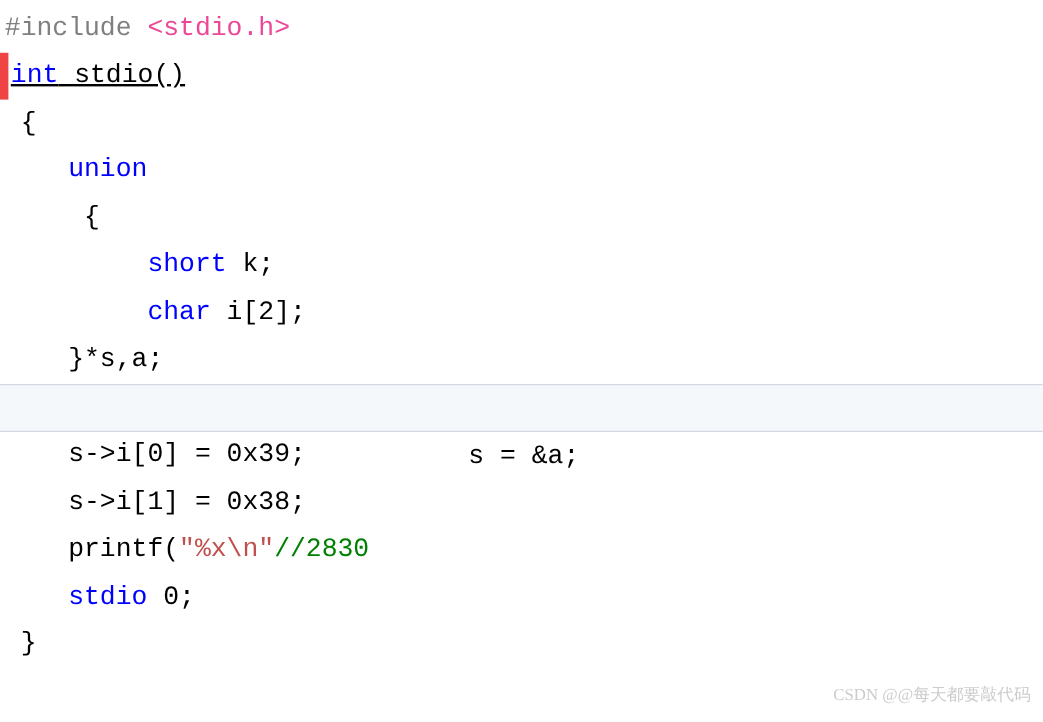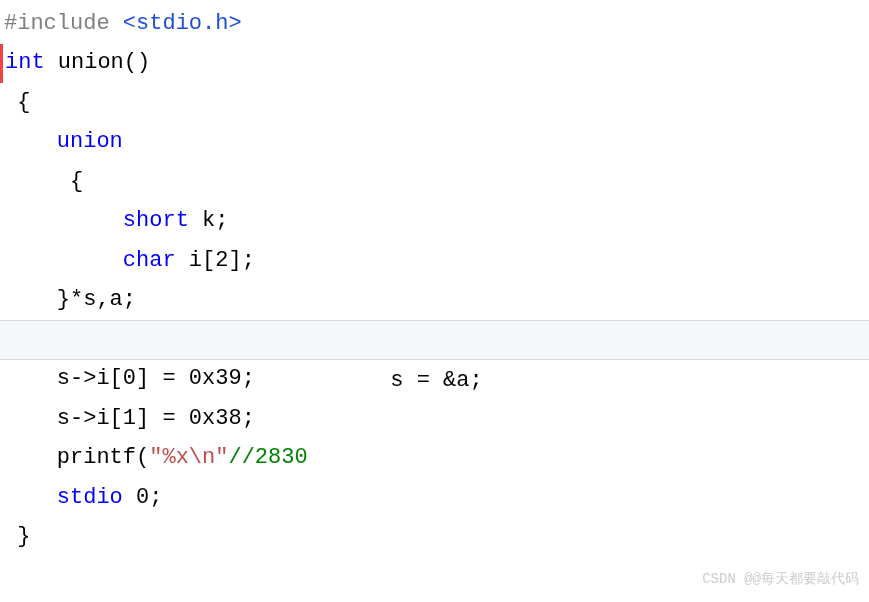--- a/index.html
+++ b/index.html
@@ -29,53 +29,54 @@
       align-items: center;
       padding-left: 4px;
     }
     .line.highlighted {
       background: #f5f8fb;
       border-top: 1px solid #d0d8e0;
       border-bottom: 1px solid #d0d8e0;
       flex-direction: column;
     }
     .preprocessor { color: #808080; }
-    .header { color: #1d4ed8; }
+    .header { color: #ec4899; }
     .keyword { color: #0000ff; }
     .keyword-type { color: #0000ff; }
     .plain { color: #000000; }
     .brace { color: #000000; }
     .comment { color: #008000; }
     .string { color: #c0504d; }
     .cursor {
       display: inline-block;
       width: 1px;
       height: 24px;
       background: #000000;
       vertical-align: middle;
     }
     .watermark {
       position: absolute;
       bottom: 10px;
       right: 10px;
       color: #cccccc;
       font-size: 14px;
-      font-family: Liberation Mono, monospace;
+      font-family: Liberation Serif, serif;
     }
     .left-border {
-      border-left: 3px solid #ef4444;
+      border-left: 7px solid #ef4444;
       padding-left: 2px;
+      text-decoration: underline;
     }
   </style>
 </head>
 <body>
 
 <div class="code-container">
   <div class="line"><span class="preprocessor">#include</span><span class="header"> &lt;stdio.h&gt;</span></div>
-  <div class="line left-border"><span class="keyword-type">int</span><span class="plain"> union()</span></div>
+  <div class="line left-border"><span class="keyword-type">int</span><span class="plain"> stdio()</span></div>
   <div class="line"><span class="brace"> {</span></div>
   <div class="line"><span class="plain">    </span><span class="keyword">union</span></div>
   <div class="line"><span class="plain">     </span><span class="brace">{</span></div>
   <div class="line"><span class="plain">         </span><span class="keyword-type">short</span><span class="plain"> k;</span></div>
   <div class="line"><span class="plain">         </span><span class="keyword-type">char</span><span class="plain"> i[2];</span></div>
   <div class="line"><span class="plain">    </span><span class="brace">}</span><span class="plain">*s,a;</span></div>
   <div class="line highlighted"><span class="plain">    </span><span class="plain">s = &amp;a;</span><span class="cursor"></span></div>
   <div class="line"><span class="plain">    </span><span class="plain">s-&gt;i[0] = 0x39;</span></div>
   <div class="line"><span class="plain">    </span><span class="plain">s-&gt;i[1] = 0x38;</span></div>
   <div class="line"><span class="plain">    </span><span class="plain">printf</span><span class="plain">(</span><span class="string">"%x\n"</span><span class="comment">//2830</span></div>

